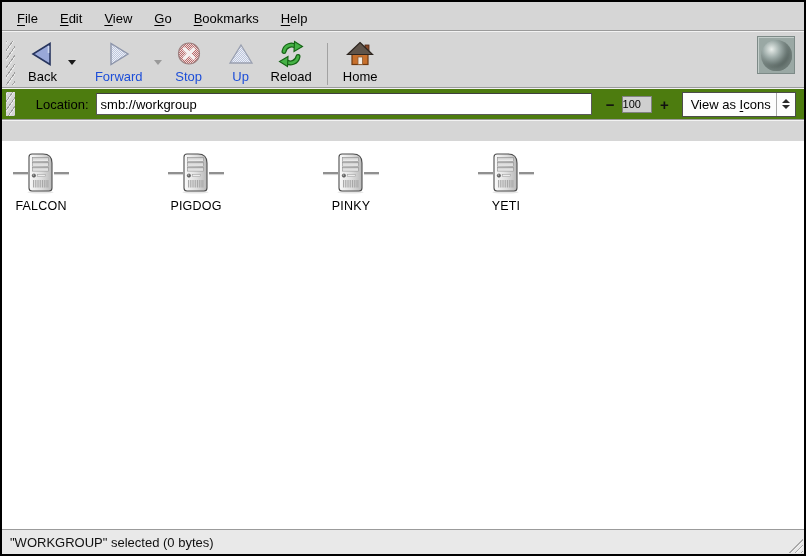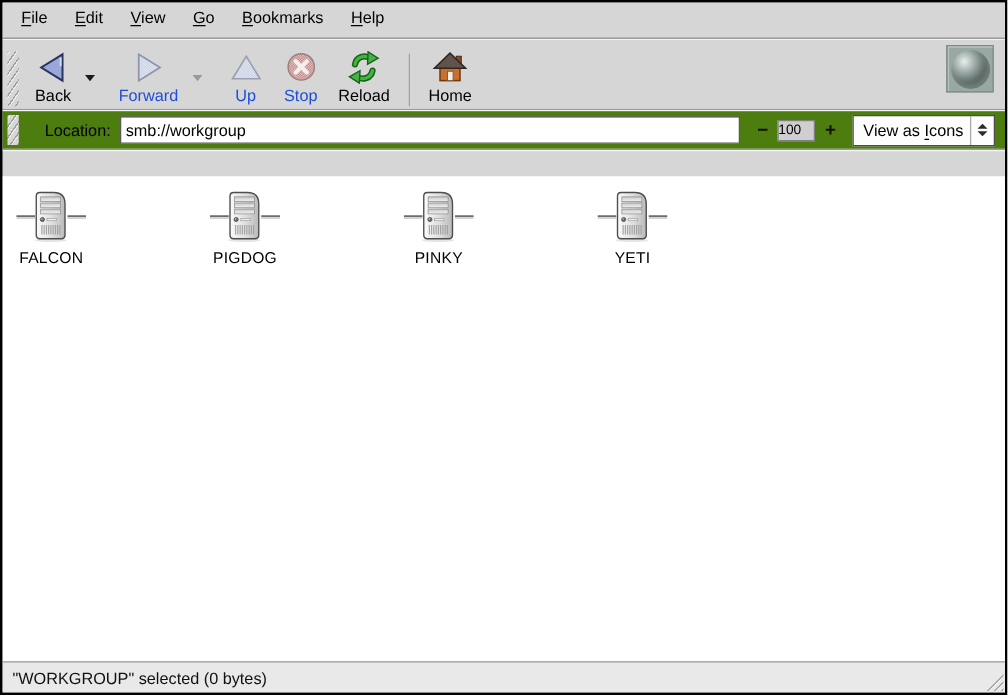--- a/index.html
+++ b/index.html
@@ -13,21 +13,21 @@
     display:flex; flex-direction:column;
     overflow:hidden;
   }
 
   
   .hsep { height:2px; background:linear-gradient(#9b9b9b 50%, #f3f3f3 50%); flex:0 0 2px; }
 
   
   .menubar {
     height:28px; flex:0 0 28px;
-    display:flex; align-items:flex-start;
+    display:flex; align-items:flex-end;
     padding-left:4px;
     background:#d6d6d6;
   }
   .menu-item {
     font-size:13px; color:#000;
     padding:4px 11px;
     white-space:pre;
     cursor:default;
   }
   .menu-item u, .combo-label u { text-decoration:underline; text-underline-offset:2px; }
@@ -178,45 +178,45 @@
             </pattern>
           </defs>
           <polygon points="6,3.5 6,24.5 23,14" fill="url(#dlav)" stroke="#8d95aa" stroke-width="1.4"></polygon>
         </svg>
       </span>
       <span class="tb-label">Forward</span>
     </div>
     <div class="chev-btn">
         <span class="chev dim"></span>
       </div>
-
-    <div class="tb-btn disabled" style="margin-left:10px">
-      <span class="ticon">
-        <svg width="28" height="28" viewBox="0 0 28 28">
-          <polygon points="14,5 25,23 3,23" fill="url(#dlav)" stroke="#9aa0b0" stroke-width="1.3"></polygon>
-        </svg>
-      </span>
-      <span class="tb-label">Up</span>
-    </div>
 
     <div class="tb-btn disabled" style="margin-left:2px">
       <span class="ticon">
         <svg width="28" height="28" viewBox="0 0 28 28">
           <defs>
             <pattern id="dred" width="2" height="2" patternUnits="userSpaceOnUse">
               <rect width="2" height="2" fill="#ecdcdc"></rect>
               <rect width="1" height="1" fill="#bb6a6a"></rect>
               <rect x="1" y="1" width="1" height="1" fill="#bb6a6a"></rect>
             </pattern>
           </defs>
           <circle cx="14" cy="13.5" r="10.5" fill="url(#dred)" stroke="#9d8080" stroke-width="1.2"></circle>
           <path d="M9.5 9 L18.5 18 M18.5 9 L9.5 18" stroke="#f4eeee" stroke-width="3.4" stroke-linecap="round"></path>
         </svg>
       </span>
       <span class="tb-label">Stop</span>
+    </div>
+
+    <div class="tb-btn disabled" style="margin-left:10px">
+      <span class="ticon">
+        <svg width="28" height="28" viewBox="0 0 28 28">
+          <polygon points="14,5 25,23 3,23" fill="url(#dlav)" stroke="#9aa0b0" stroke-width="1.3"></polygon>
+        </svg>
+      </span>
+      <span class="tb-label">Up</span>
     </div>
 
     <div class="tb-btn" style="margin-left:2px">
       <span class="ticon">
         <svg width="28" height="28" viewBox="0 0 28 28">
           <path d="M7 11.5 A 7.6 7.6 0 0 1 19.5 7" fill="none" stroke="#156415" stroke-width="5" stroke-linecap="round"></path>
           <path d="M7 11.5 A 7.6 7.6 0 0 1 19.5 7" fill="none" stroke="#46b246" stroke-width="2.6" stroke-linecap="round"></path>
           <polygon points="17.5,1.5 25.5,6.5 17,11.5" fill="#46b246" stroke="#156415" stroke-width="1.1"></polygon>
           <path d="M21 16.5 A 7.6 7.6 0 0 1 8.5 21" fill="none" stroke="#156415" stroke-width="5" stroke-linecap="round"></path>
           <path d="M21 16.5 A 7.6 7.6 0 0 1 8.5 21" fill="none" stroke="#46b246" stroke-width="2.6" stroke-linecap="round"></path>

